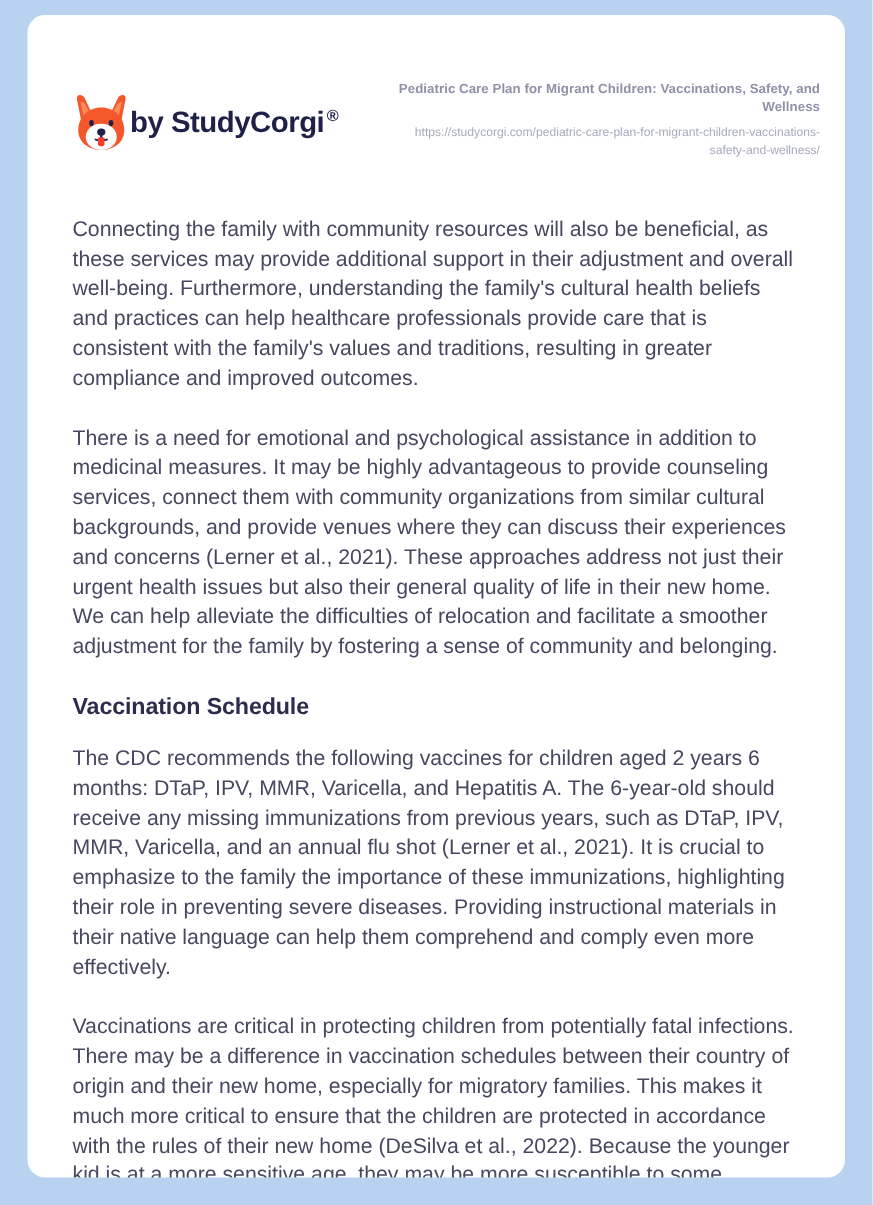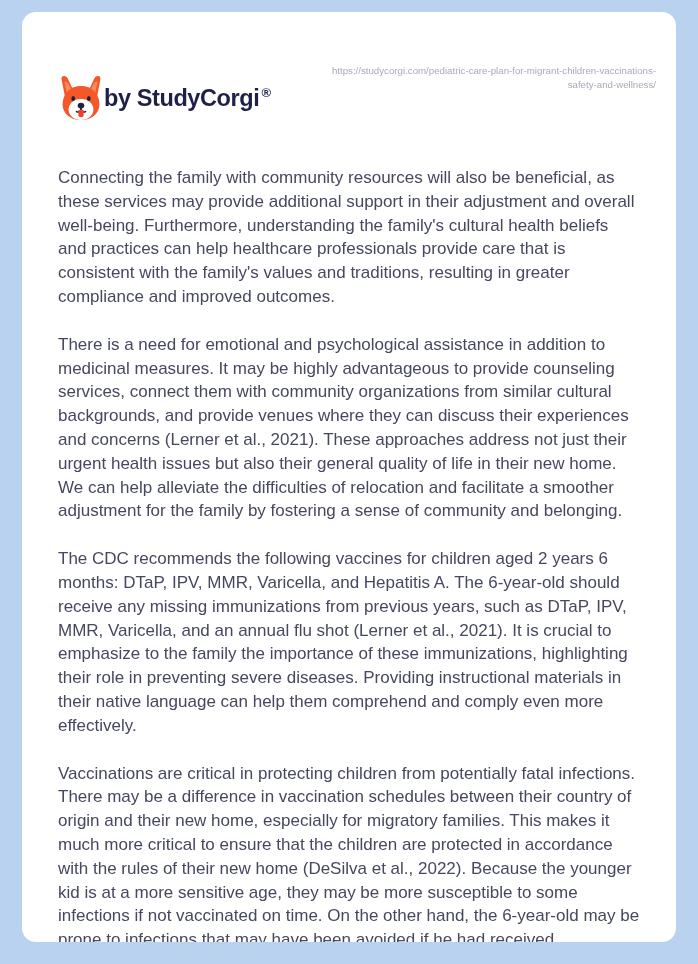--- a/index.html
+++ b/index.html
@@ -143,25 +143,27 @@
           <path d="M23 34.4 C23 37.6 20.4 38.8 18.4 37.6" stroke="#1f2047" stroke-width="1.5" fill="none" stroke-linecap="round"></path>
           <path d="M23 34.4 C23 37.6 25.6 38.8 27.6 37.6" stroke="#1f2047" stroke-width="1.5" fill="none" stroke-linecap="round"></path>
 
           <path d="M20.4 36.6 C20.4 35.6 25.6 35.6 25.6 36.6 L25.6 41.4 C25.6 43.6 20.4 43.6 20.4 41.4 Z" fill="#f4402a"></path>
         </svg>
       </span>
       <span class="brand-wordmark"><span>by StudyCorgi</span><span class="brand-reg">®</span></span>
     </div>
 
     <div class="header-meta">
+      <p class="header-title">Pediatric Care Plan for Migrant Children: Vaccinations, Safety, and Wellness</p>
       <p class="header-url">https://studycorgi.com/pediatric-care-plan-for-migrant-children-vaccinations-safety-and-wellness/</p>
     </div>
 
   </div>
 
   <div class="doc-body">
     <p>Connecting the family with community resources will also be beneficial, as these services may provide additional support in their adjustment and overall well-being. Furthermore, understanding the family's cultural health beliefs and practices can help healthcare professionals provide care that is consistent with the family's values and traditions, resulting in greater compliance and improved outcomes.</p>
     <p>There is a need for emotional and psychological assistance in addition to medicinal measures. It may be highly advantageous to provide counseling services, connect them with community organizations from similar cultural backgrounds, and provide venues where they can discuss their experiences and concerns (Lerner et al., 2021). These approaches address not just their urgent health issues but also their general quality of life in their new home. We can help alleviate the difficulties of relocation and facilitate a smoother adjustment for the family by fostering a sense of community and belonging.</p>
+    <h2 class="section-heading">Vaccination Schedule</h2>
     <p>The CDC recommends the following vaccines for children aged 2 years 6 months: DTaP, IPV, MMR, Varicella, and Hepatitis A. The 6-year-old should receive any missing immunizations from previous years, such as DTaP, IPV, MMR, Varicella, and an annual flu shot (Lerner et al., 2021). It is crucial to emphasize to the family the importance of these immunizations, highlighting their role in preventing severe diseases. Providing instructional materials in their native language can help them comprehend and comply even more effectively.</p>
     <p>Vaccinations are critical in protecting children from potentially fatal infections. There may be a difference in vaccination schedules between their country of origin and their new home, especially for migratory families. This makes it much more critical to ensure that the children are protected in accordance with the rules of their new home (DeSilva et al., 2022). Because the younger kid is at a more sensitive age, they may be more susceptible to some infections if not vaccinated on time. On the other hand, the 6-year-old may be prone to infections that may have been avoided if he had received</p>
   </div>
 
 </div>
 
 </body></html>

